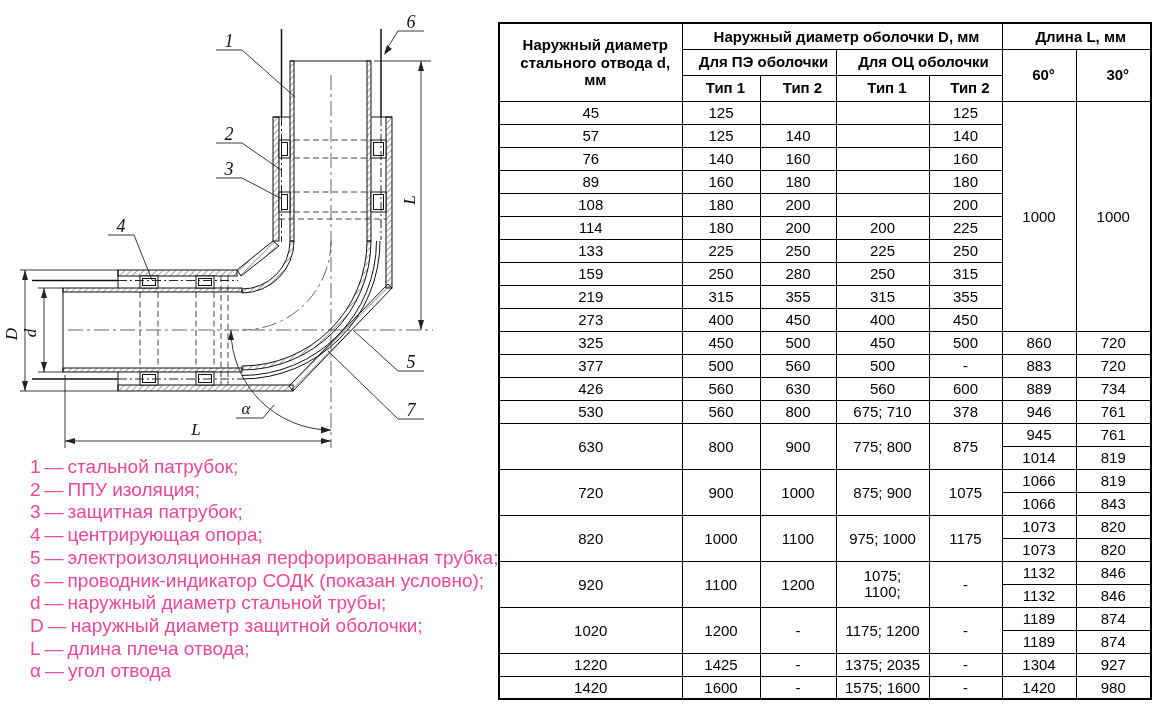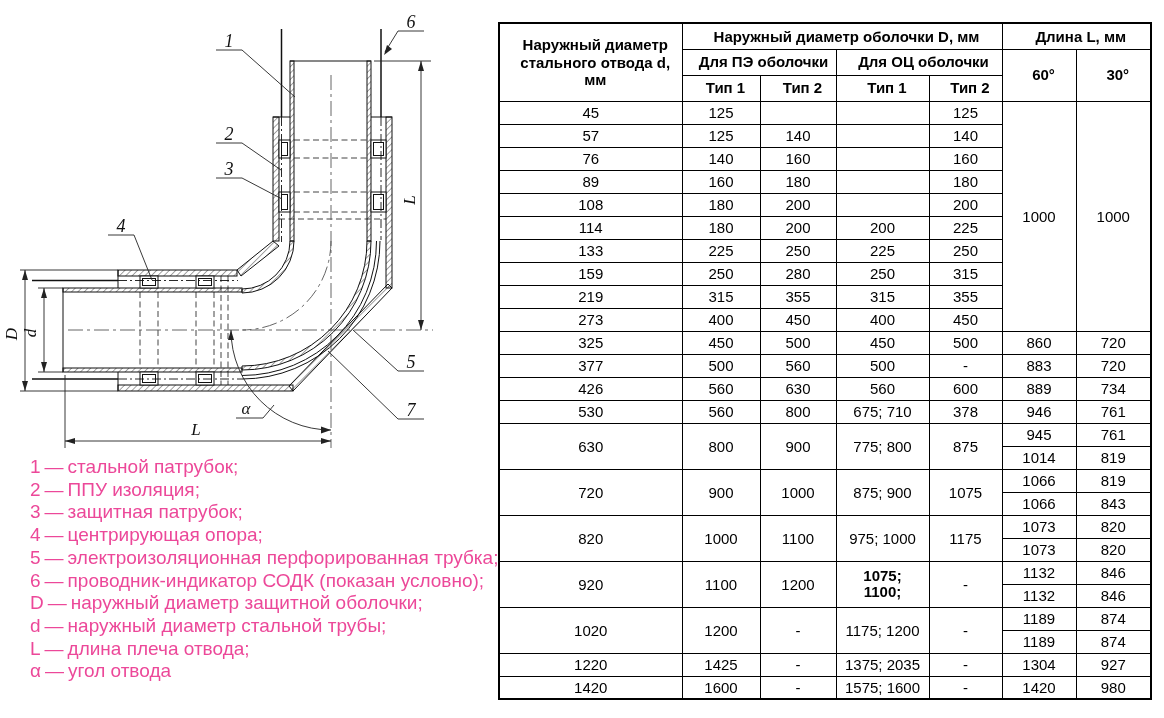--- a/index.html
+++ b/index.html
@@ -18,21 +18,21 @@
   table.spec{border-collapse:collapse;table-layout:fixed;border:2px solid #000;}
   table.spec th, table.spec td{
     border:1px solid #000;
     text-align:center;vertical-align:middle;
     padding:0 2px;font-size:15px;color:#000;
     overflow:hidden;
   }
   table.spec th{font-weight:bold;line-height:1.15;padding-left:11px;}
   table.spec thead tr{height:26px;}
   table.spec tbody tr{height:23px;}
-  td.pre{white-space:pre-line;line-height:1.1;font-weight:bold;}
+  td.pre{white-space:pre-line;line-height:1.1;}
 </style>
 </head>
 <body>
 
 <svg class="diagram-svg" width="497" height="455" viewBox="0 0 497 455">
   <defs>
     <pattern id="h" width="4.5" height="4.5" patternUnits="userSpaceOnUse" patternTransform="rotate(45)">
       <line x1="0" y1="0" x2="0" y2="4.5" stroke="#333" stroke-width="0.9"></line>
     </pattern>
   </defs>
@@ -177,22 +177,22 @@
   </g>
 </svg>
 
 <div class="legend">
     <div class="legend-row"><span class="sym">1</span><span class="dash">—</span><span class="txt">стальной патрубок;</span></div>
     <div class="legend-row"><span class="sym">2</span><span class="dash">—</span><span class="txt">ППУ изоляция;</span></div>
     <div class="legend-row"><span class="sym">3</span><span class="dash">—</span><span class="txt">защитная патрубок;</span></div>
     <div class="legend-row"><span class="sym">4</span><span class="dash">—</span><span class="txt">центрирующая опора;</span></div>
     <div class="legend-row"><span class="sym">5</span><span class="dash">—</span><span class="txt">электроизоляционная перфорированная трубка;</span></div>
     <div class="legend-row"><span class="sym">6</span><span class="dash">—</span><span class="txt">проводник-индикатор СОДК (показан условно);</span></div>
+    <div class="legend-row"><span class="sym">d</span><span class="dash">—</span><span class="txt">наружный диаметр стальной трубы;</span></div>
     <div class="legend-row"><span class="sym">D</span><span class="dash">—</span><span class="txt">наружный диаметр защитной оболочки;</span></div>
-    <div class="legend-row"><span class="sym">d</span><span class="dash">—</span><span class="txt">наружный диаметр стальной трубы;</span></div>
     <div class="legend-row"><span class="sym">L</span><span class="dash">—</span><span class="txt">длина плеча отвода;</span></div>
     <div class="legend-row"><span class="sym">α</span><span class="dash">—</span><span class="txt">угол отвода</span></div>
   </div>
 
 <div class="table-wrap">
   <table class="spec">
     <colgroup>
       <col style="width:183px">
         <col style="width:78px">
         <col style="width:76px">

